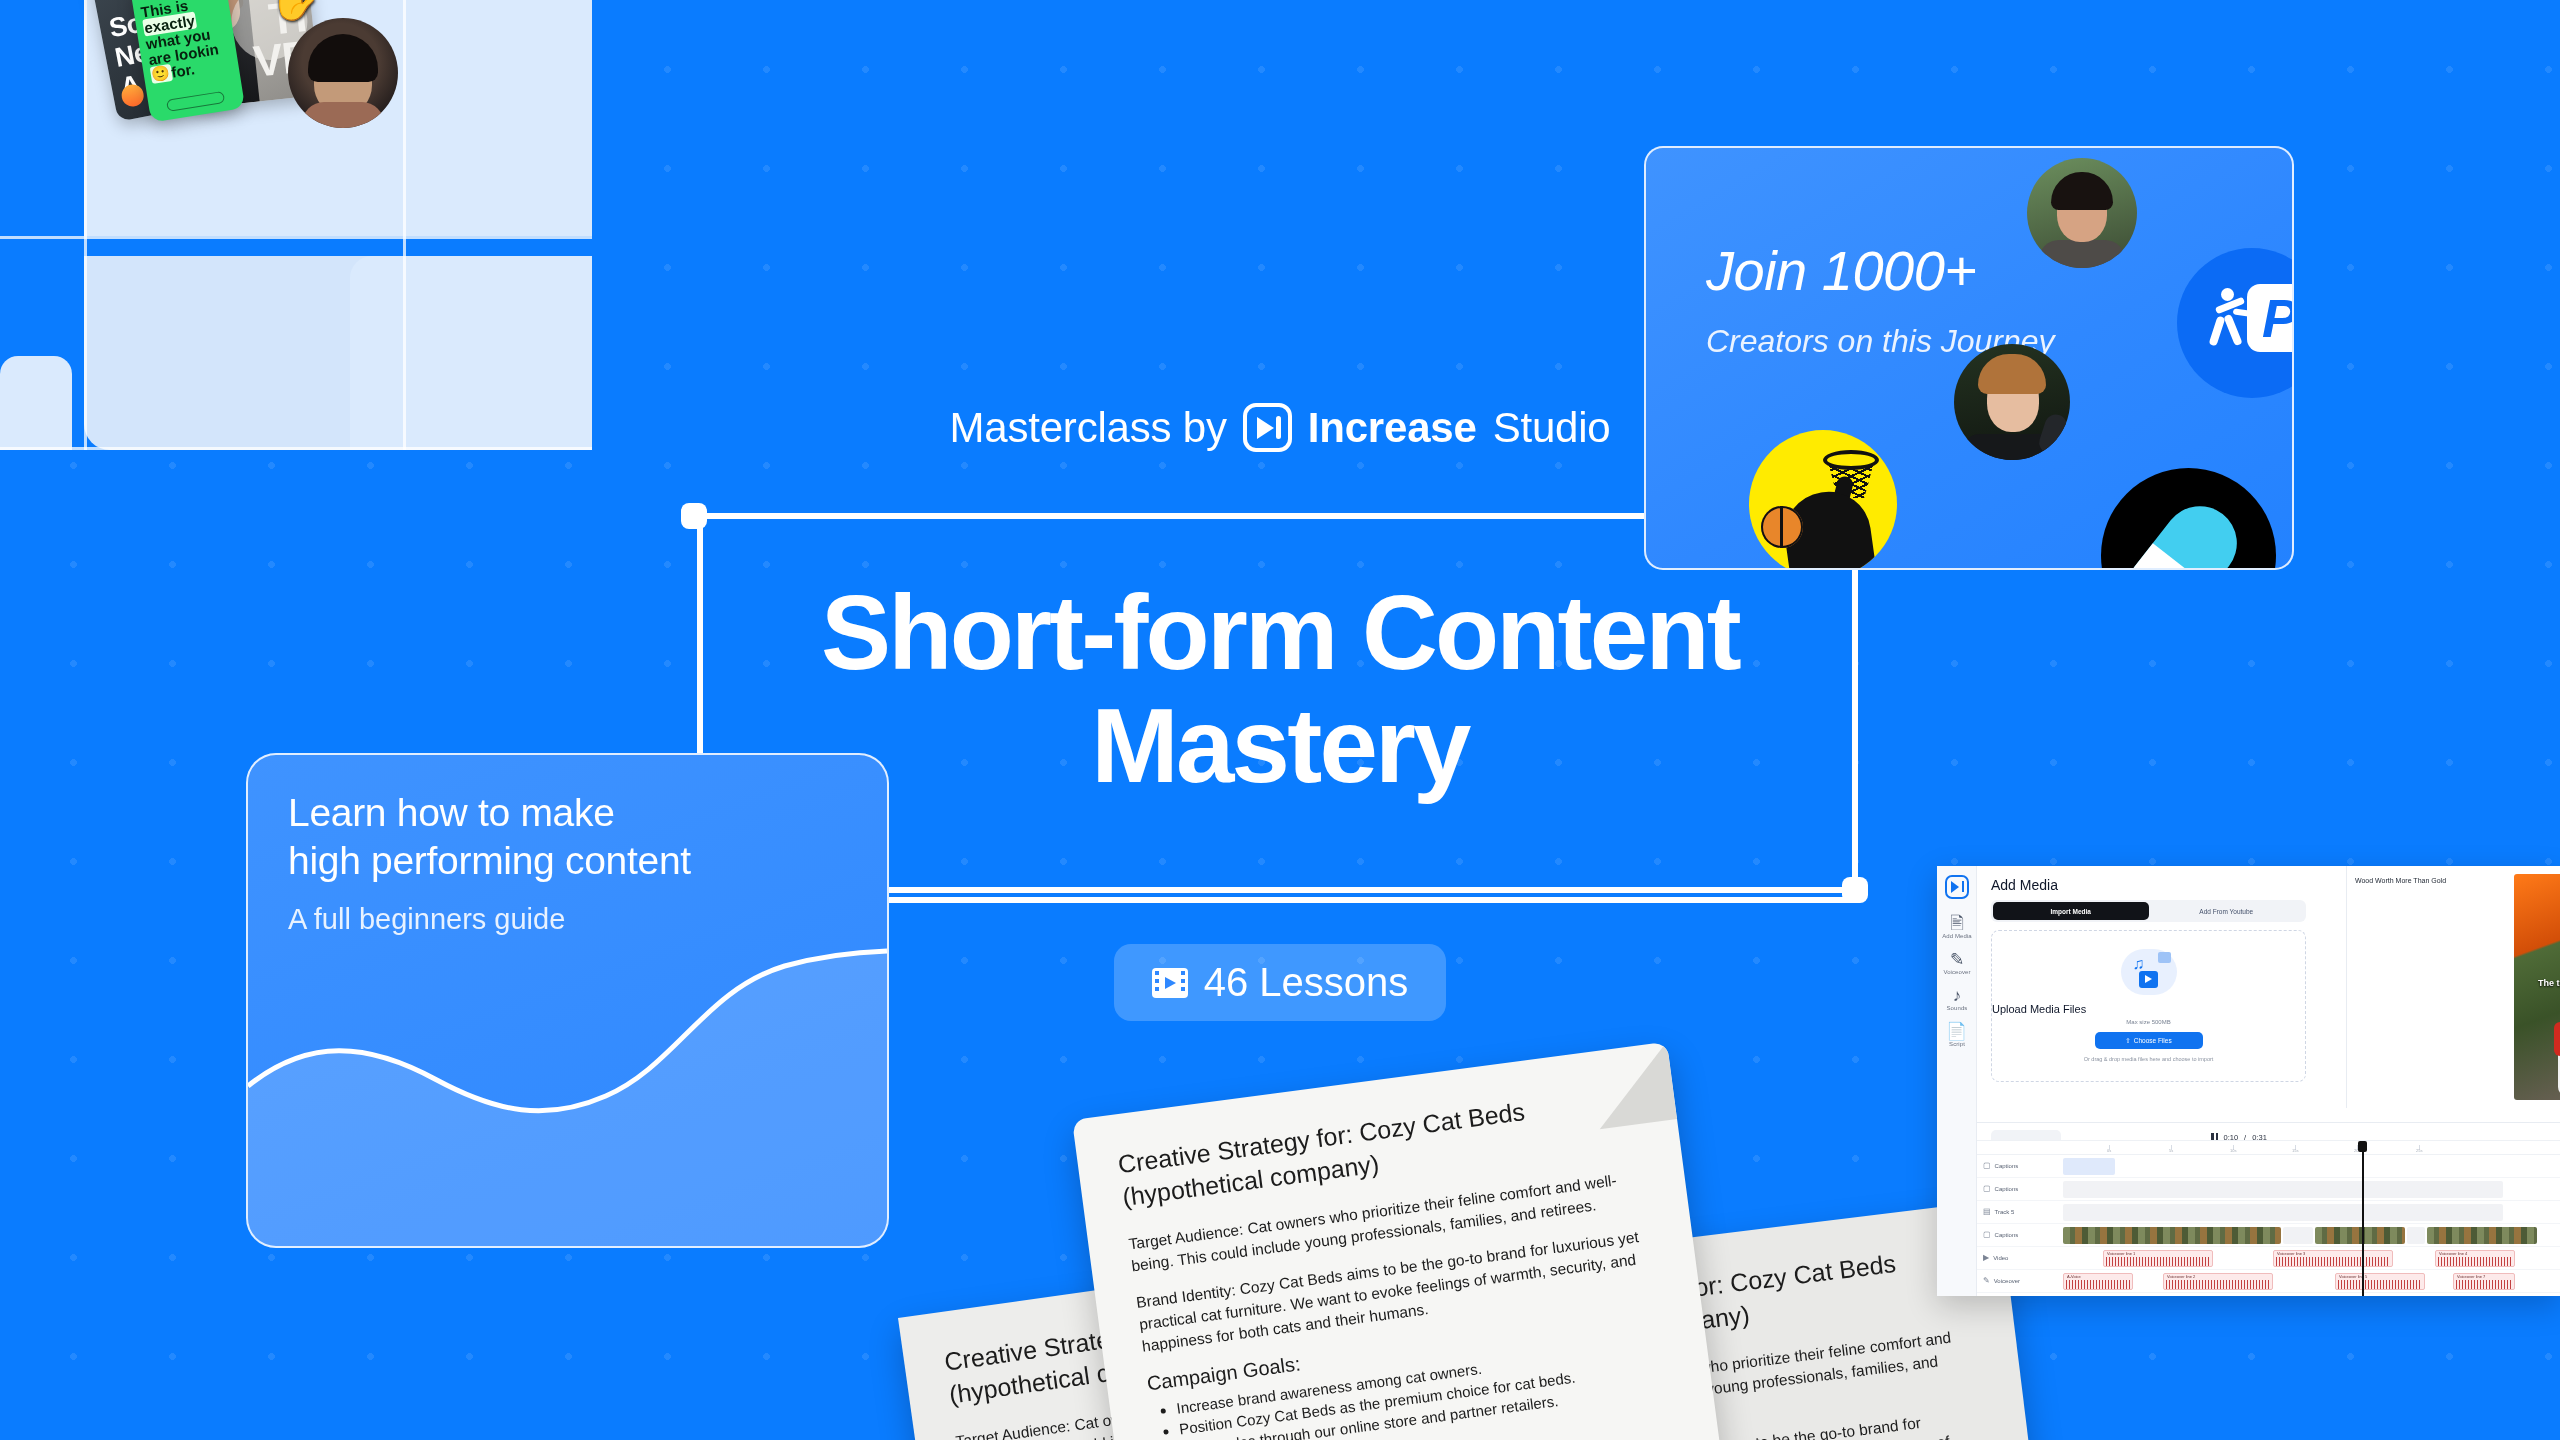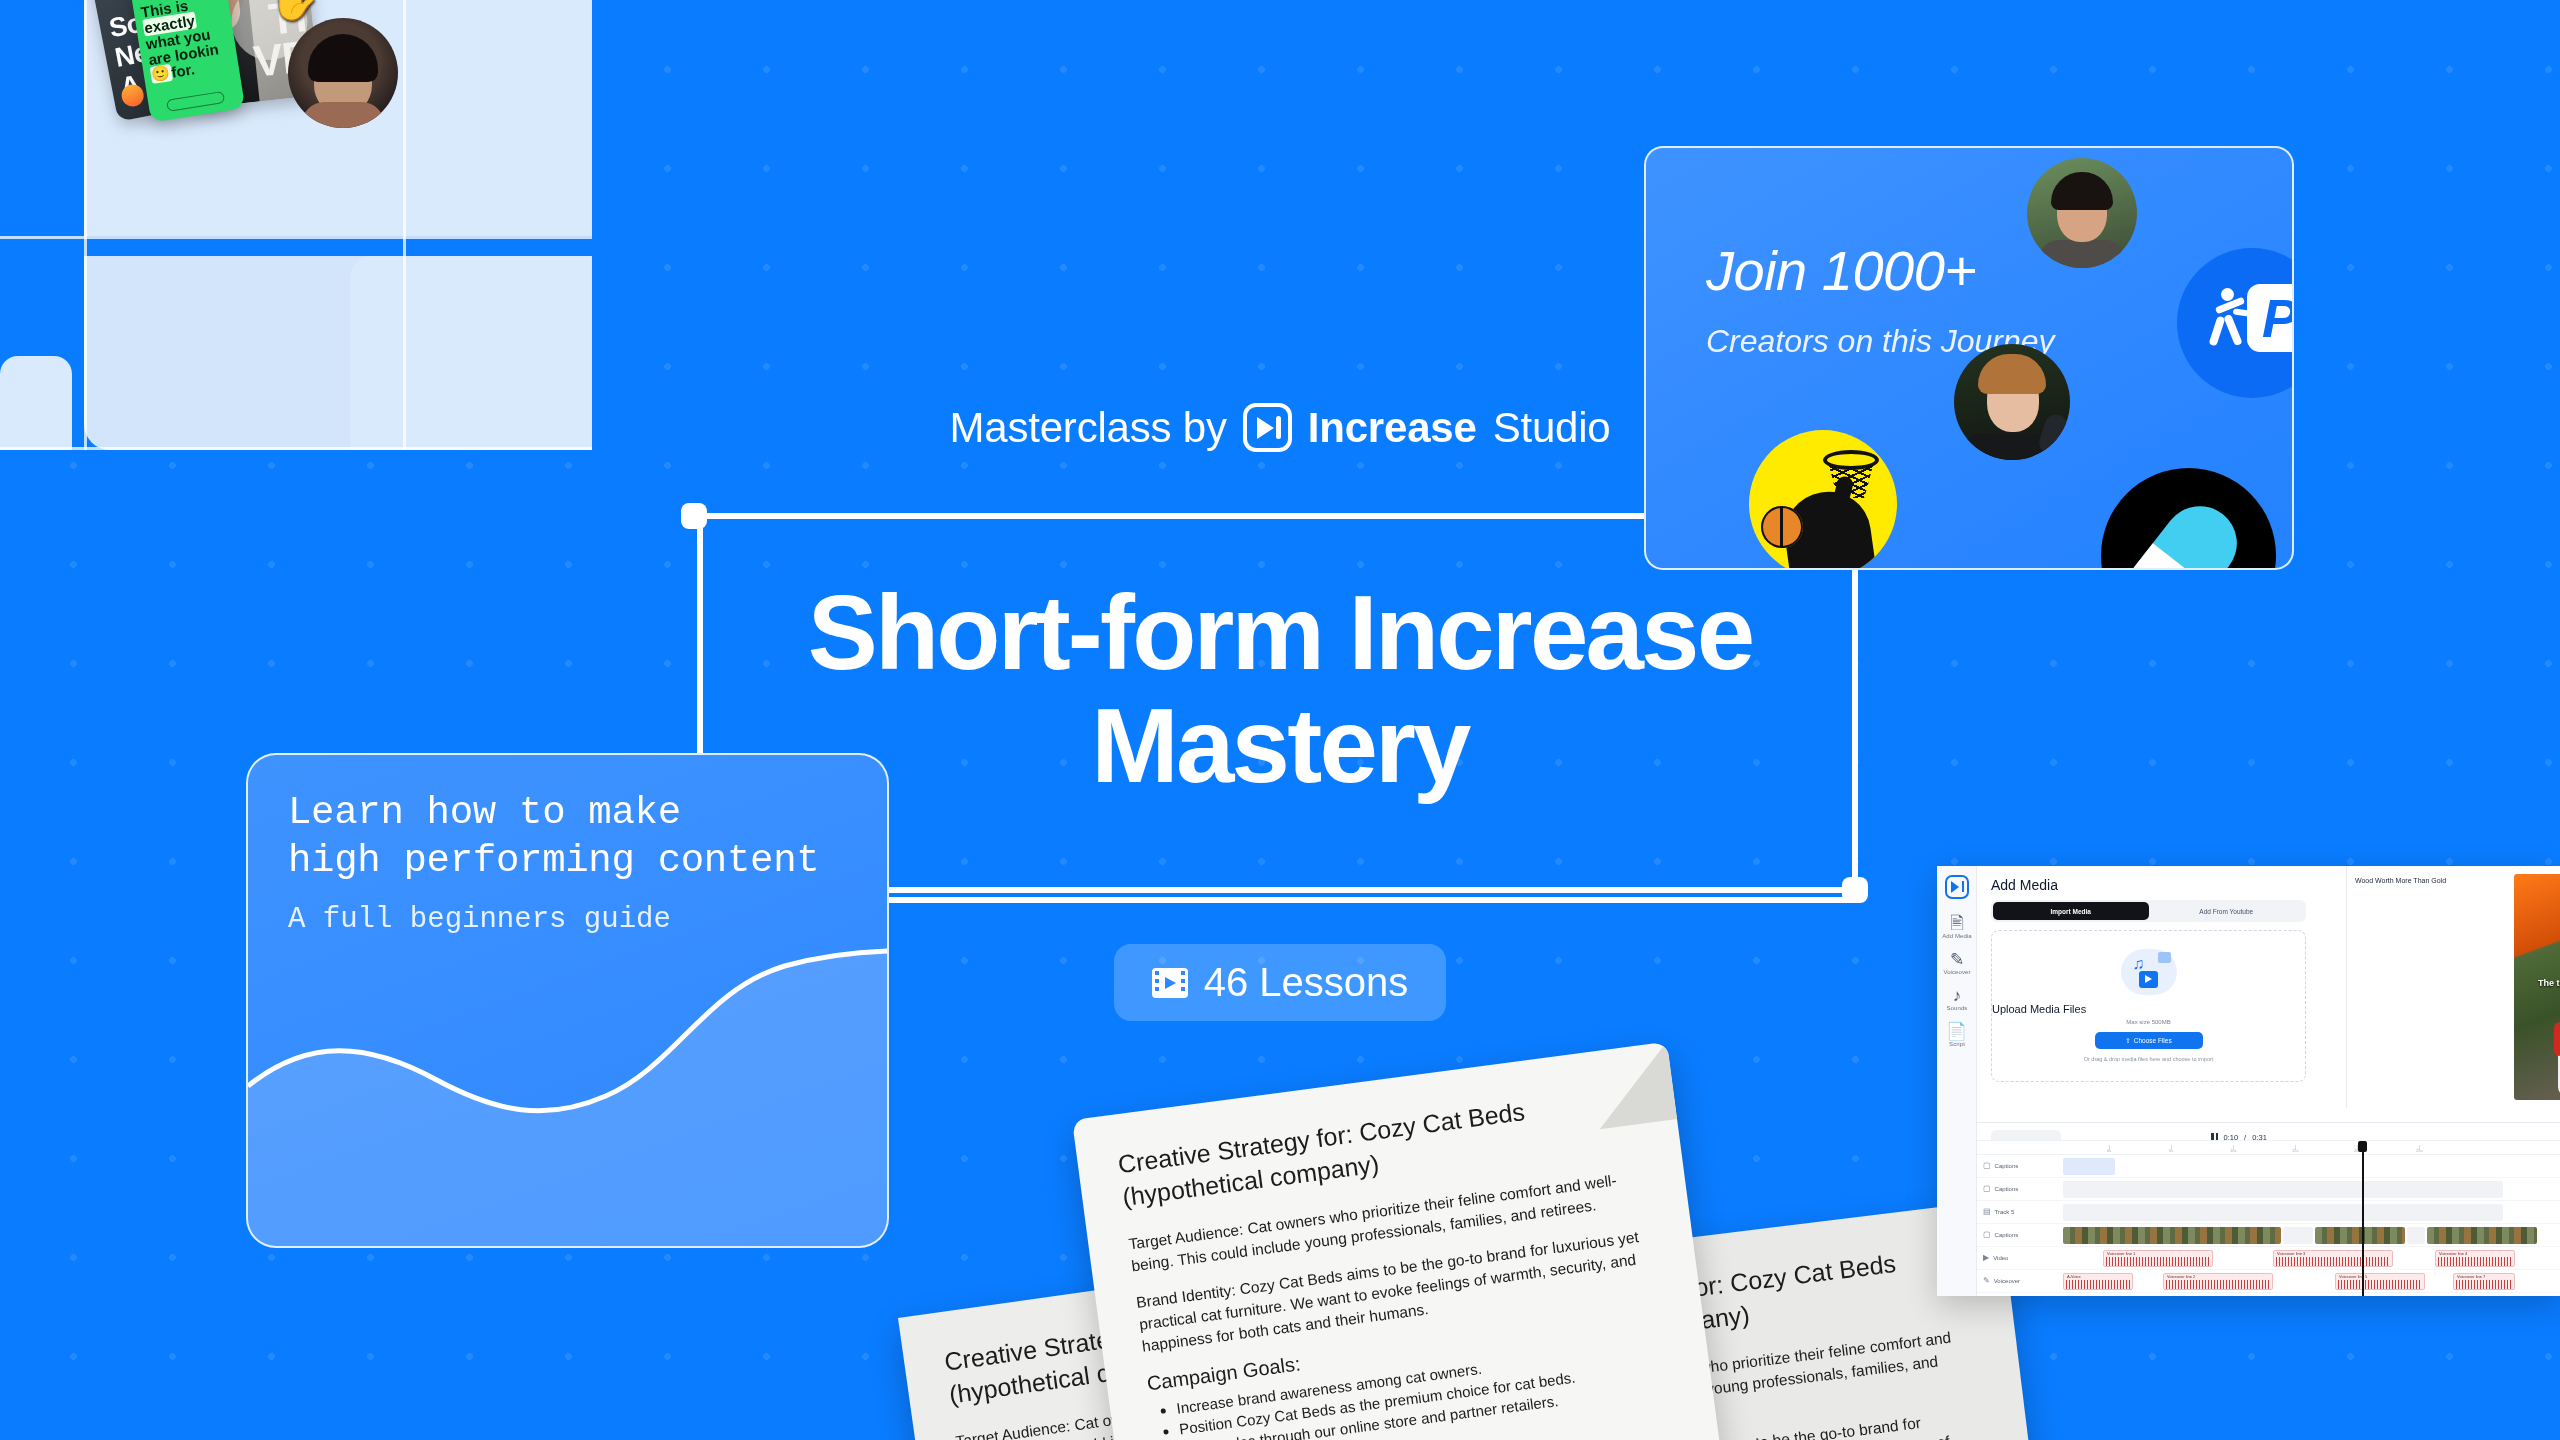--- a/index.html
+++ b/index.html
@@ -194,21 +194,20 @@
     border-radius:0 0 37px 37px; background:#fff; transform:rotate(38deg);
     transform-origin:50% 0;}
 
   
   #learn-card{
     position:absolute; left:246px; top:753px; width:643px; height:495px;
     background:linear-gradient(160deg,#3f93ff 0%,#2d87ff 100%);
     border:2.5px solid rgba(255,255,255,.85);
     border-radius:30px;
     overflow:hidden;
-    font-family:Liberation Mono, monospace;
   }
   #learn-title{ position:absolute; left:40px; top:34px; color:#fff;
     font-size:39px; font-weight:400; line-height:48px; letter-spacing:-.3px;}
   #learn-sub{ position:absolute; left:40px; top:148px; color:#e8f2ff;
     font-size:29px; font-weight:400;}
   #learn-wave{ position:absolute; left:0; bottom:0; width:100%; height:300px;}
 
   
   #masterclass{
     position:absolute; left:0; right:0; top:403px; text-align:center;
@@ -496,21 +495,21 @@
   <span>Masterclass by</span>
   <span id="mc-logo">
     <span class="tri"></span>
       <span class="bar"></span>
   </span>
   <span id="mc-brand">Increase</span>
   <span id="mc-studio">Studio</span>
 </div>
 
 <h1 id="main-title">
-  <span>Short-form Increase</span><br>
+  <span>Short-form Content</span><br>
   <span>Mastery</span>
 </h1>
 
 <div id="badges">
   <div class="badge">
     <span class="ico-film"></span>
     <span>46 Lessons</span>
   </div>
 </div>
 

